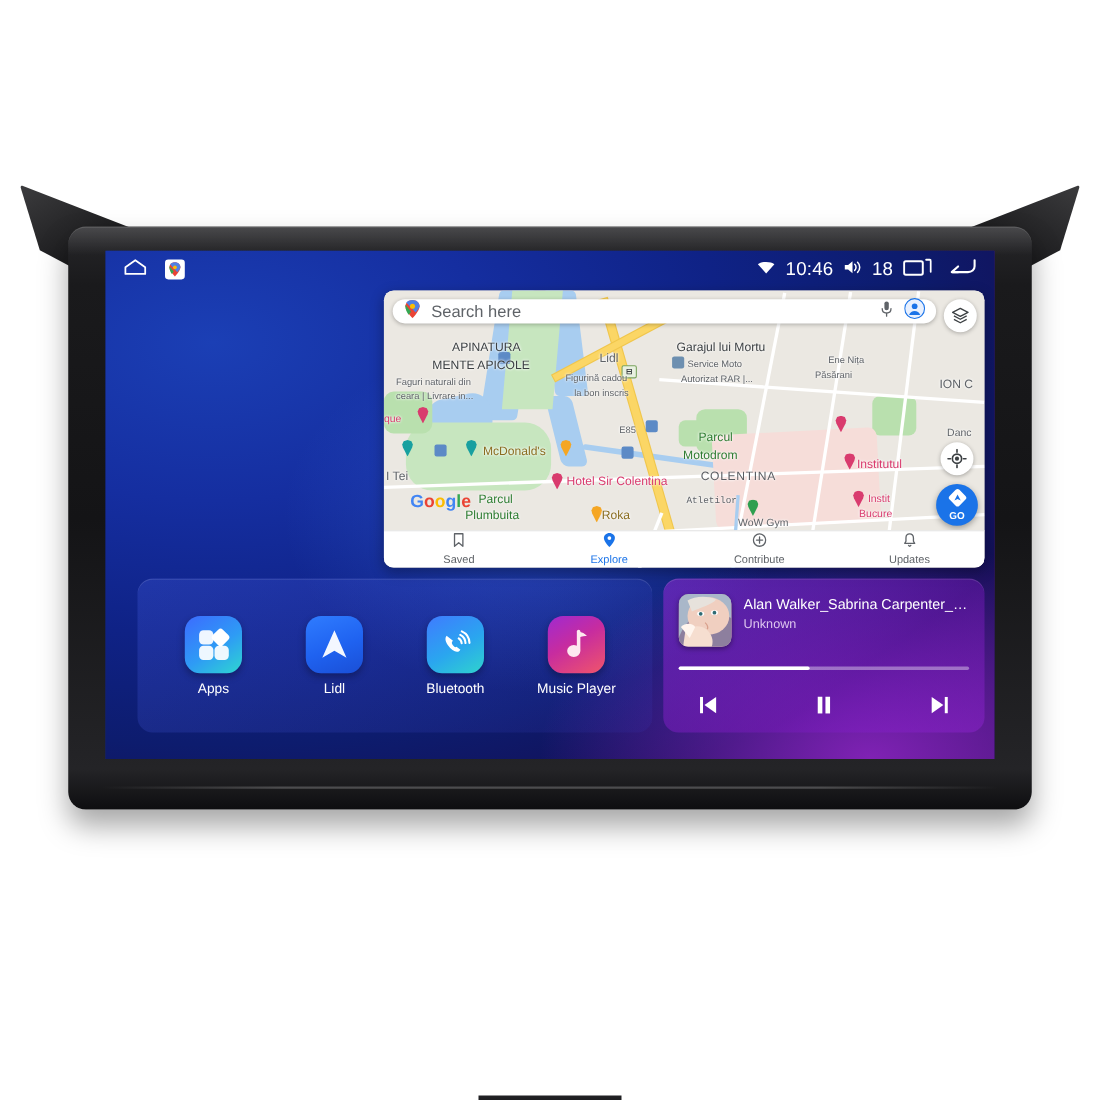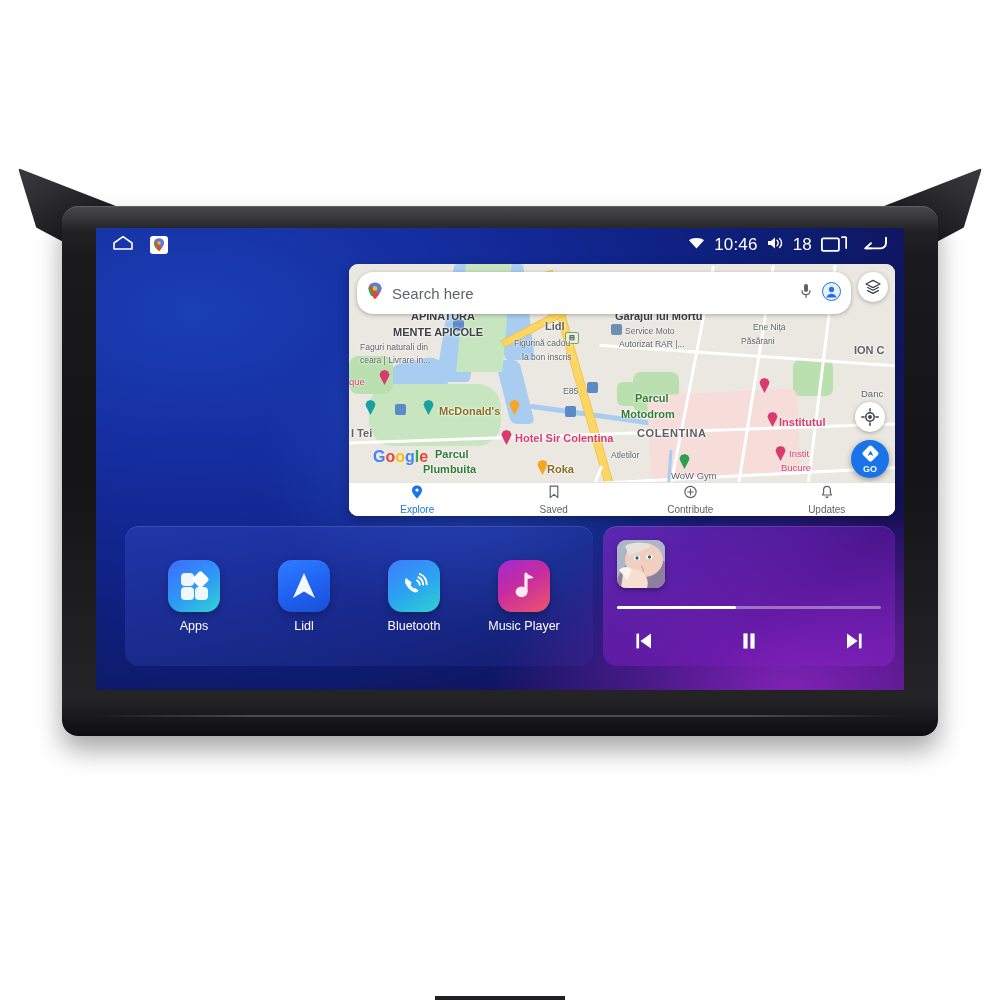--- a/index.html
+++ b/index.html
@@ -132,40 +132,40 @@
   .water { background: #a8cdf0; }
   .park  { background: #c7e6bf; }
   .park2 { background: #b9e0ae; }
   .urban { background: #f6ddd9; }
   .road { background: #ffffff; }
   .road-main { background: #fbd665; box-shadow: 0 0 0 1px #f0c64c; }
   .mlabel {
     position: absolute; color: #3c4043; font-size: 9.5px; white-space: nowrap;
     font-family: "Liberation Sans", sans-serif; text-shadow: 0 0 3px #fff, 0 0 2px #fff;
   }
-  .mlabel.big { font-size: 11px; font-weight: bold; }
+  .mlabel.big { font-size: 11px; }
   .mlabel.biz { color: #8a6d20; }
   .mlabel.pink { color: #d93b6e; }
   .mlabel.green { color: #2e7d32; }
   .mlabel.grey { color: #5f6368; }
   .mlabel.sub { color: #5f6368; font-size: 8.5px; }
   .mlabel.area { color: #5b5e63; letter-spacing: .6px; }
   .pin {
     position: absolute; width: 11px; height: 15px;
     clip-path: polygon(50% 100%, 12% 46%, 6% 28%, 18% 8%, 50% 0%, 82% 8%, 94% 28%, 88% 46%);
   }
   .shield {
     position: absolute; background: #8bc34a; color: #fff; font-size: 7px; font-weight: 700;
     padding: 1px 3px; border-radius: 2px; border: 1px solid #ffffff;
     background: #e8f0e0; color: #3c4043; border-color: #7aa45e;
   }
   .msq { position: absolute; width: 11px; height: 11px; border-radius: 2px; }
 
   .searchbar {
-    position: absolute; left: 8px; top: 8px; right: 44px; height: 42px;
+    position: absolute; left: 8px; top: 8px; right: 44px; height: 22px;
     background: #fff; border-radius: 16px; display: flex; align-items: center;
     padding: 0 10px; box-shadow: 0 1px 4px rgba(0,0,0,.28); z-index: 6;
   }
   .sb-ph { flex: 1; margin-left: 9px; color: #5f6368; font-size: 15px; }
   .layers-btn {
     position: absolute; right: 7px; top: 8px; width: 30px; height: 30px; border-radius: 50%;
     background: #fff; display: flex; align-items: center; justify-content: center;
     box-shadow: 0 1px 4px rgba(0,0,0,.28); z-index: 6;
   }
   .locate-btn {
@@ -390,21 +390,21 @@
           <div class="mlabel big grey" style="left: 2px; top: 163px;">I Tei</div>
           <div class="mlabel big pink" style="left: 166px; top: 168px;">Hotel Sir Colentina</div>
           <div class="mlabel big area" style="left: 288px; top: 163px; text-align: right;">COLENTINA</div>
           <div class="mlabel big pink" style="left: 430px; top: 152px;">Institutul</div>
           <div class="mlabel big green" style="left: 86px; top: 184px;">Parcul</div>
           <div class="mlabel big green" style="left: 74px; top: 199px;">Plumbuita</div>
           <div class="mlabel big biz" style="left: 198px; top: 199px;">Roka</div>
           <div class="mlabel pink" style="left: 440px; top: 184px;">Instit</div>
           <div class="mlabel pink" style="left: 432px; top: 198px;">Bucure</div>
           <div class="mlabel grey" style="left: 322px; top: 206px;">WoW Gym</div>
-          <div class="mlabel sub" style="left: 262px; top: 186px;">Atletilor</div>
+          <div class="mlabel sub" style="left: 275px; top: 186px; font-family: Liberation Mono, monospace;">Atletilor</div>
           <div class="mlabel sub" style="left: 404px; top: 58px;">Ene Nița</div>
           <div class="mlabel sub" style="left: 392px; top: 72px;">Păsărani</div>
         </div>
 
       <div class="searchbar">
         <span>
           <svg width="16" height="18" viewBox="0 0 12 14">
             <path d="M6 0.5 C3 0.5 1 2.6 1 5 C1 8.4 6 13.4 6 13.4 C6 13.4 11 8.4 11 5 C11 2.6 9 0.5 6 0.5 Z" fill="#ea4335"></path>
             <path d="M1.6 2.3 L8.2 9.4 C9.9 7.4 11 5.9 11 5 C11 2.6 9 .5 6 .5 C4.1 .5 2.5 1.2 1.6 2.3Z" fill="#4285f4" opacity=".92"></path>
             <path d="M1.1 4 L5 8.8 L3.2 11 C2 9.4 1 7.1 1 5 C1 4.6 1 4.3 1.1 4Z" fill="#34a853"></path>
@@ -448,36 +448,36 @@
         <span>
           <svg width="17" height="17" viewBox="0 0 17 17">
             <rect x="2.2" y="2.2" width="12.6" height="12.6" rx="2.4" transform="rotate(45 8.5 8.5)" fill="#fff"></rect>
             <path d="M8.5 5.6 L11.4 11 L8.5 9.6 L5.6 11 Z" fill="#1a73e8"></path>
           </svg>
         </span>
         <span class="go-txt">GO</span>
       </div>
 
       <div class="map-nav">
+        <div class="map-nav-item">
+          <span>
+            <svg width="12" height="14" viewBox="0 0 12 14">
+                <path d="M2.2 1.2 L9.8 1.2 L9.8 12.6 L6 9.4 L2.2 12.6 Z" fill="none" stroke="#5f6368" stroke-width="1.2" stroke-linejoin="round"></path>
+              </svg>
+          </span>
+          <span class="lbl">Saved</span>
+        </div>
         <div class="map-nav-item active">
           <span>
             <svg width="12" height="14" viewBox="0 0 12 14">
                 <path d="M6 0.6 C3.2 0.6 1 2.7 1 5.2 C1 8.6 6 13.4 6 13.4 C6 13.4 11 8.6 11 5.2 C11 2.7 8.8 0.6 6 0.6 Z" fill="#1a73e8"></path>
                 <circle cx="6" cy="5.1" r="1.7" fill="#fff"></circle>
               </svg>
           </span>
           <span class="lbl">Explore</span>
-        </div>
-        <div class="map-nav-item">
-          <span>
-            <svg width="12" height="14" viewBox="0 0 12 14">
-                <path d="M2.2 1.2 L9.8 1.2 L9.8 12.6 L6 9.4 L2.2 12.6 Z" fill="none" stroke="#5f6368" stroke-width="1.2" stroke-linejoin="round"></path>
-              </svg>
-          </span>
-          <span class="lbl">Saved</span>
         </div>
         <div class="map-nav-item">
           <span>
             <svg width="13" height="14" viewBox="0 0 13 14">
                 <circle cx="6.5" cy="7" r="5.6" fill="none" stroke="#5f6368" stroke-width="1.2"></circle>
                 <path d="M6.5 4.2 L6.5 9.8 M3.7 7 L9.3 7" stroke="#5f6368" stroke-width="1.2" stroke-linecap="round"></path>
               </svg>
           </span>
           <span class="lbl">Contribute</span>
         </div>
@@ -548,20 +548,24 @@
             <path d="M8 6 C14 2 26 1 34 5 C30 10 20 12 12 16 Z" fill="#e7e2dc"></path>
             <ellipse cx="20" cy="18" rx="3.2" ry="2.2" fill="#fff"></ellipse>
             <ellipse cx="20" cy="18" rx="1.7" ry="1.7" fill="#2e6b74"></ellipse>
             <ellipse cx="32.5" cy="17" rx="3.2" ry="2.2" fill="#fff"></ellipse>
             <ellipse cx="32.5" cy="17" rx="1.7" ry="1.7" fill="#2e6b74"></ellipse>
             <path d="M6 34 C12 28 20 28 25 32 C30 36 32 42 30 48 L4 48 Z" fill="#f6ded0"></path>
             <path d="M2 30 C6 26 12 26 15 30 L10 40 Z" fill="#fff5ee"></path>
             <path d="M24 26 C26 28 27 30 26 32" stroke="#d8a08c" stroke-width="1.2" fill="none"></path>
           </svg>
         </div>
+        <div class="mus-meta">
+          <div class="mus-title">Alan Walker_Sabrina Carpenter_F...</div>
+          <div class="mus-artist">Unknown</div>
+        </div>
       </div>
       <div class="prog-track">
         <div class="prog-fill" id="prog-fill" style="width: 45%;"></div>
       </div>
       <div class="mus-ctrls">
         <div class="ctrl">
           <svg width="22" height="22" viewBox="0 0 22 22">
               <path d="M18 3.6 L18 18.4 L7.4 11 Z" fill="#fff"></path>
               <rect x="3.4" y="3.6" width="2.7" height="14.8" fill="#fff"></rect>
             </svg>

